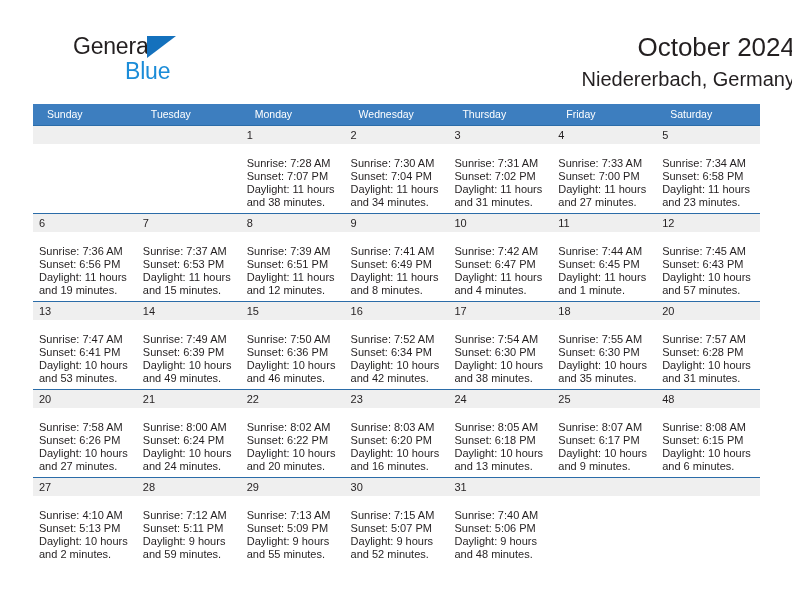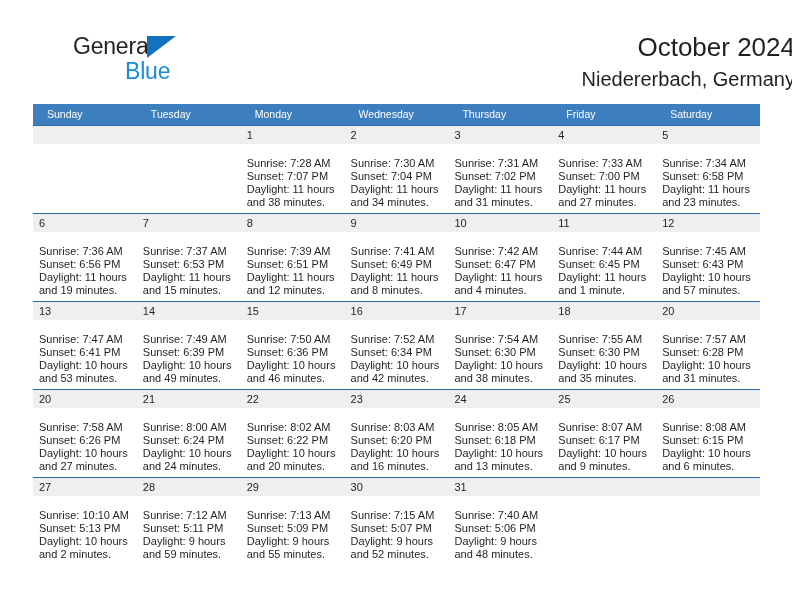--- a/index.html
+++ b/index.html
@@ -412,35 +412,35 @@
       <div class="cell">
         <div class="dnum-band">25</div>
         <div class="body">
           <div>Sunrise: 8:07 AM</div>
           <div>Sunset: 6:17 PM</div>
           <div>Daylight: 10 hours</div>
           <div>and 9 minutes.</div>
         </div>
       </div>
       <div class="cell">
-        <div class="dnum-band">26</div>
+        <div class="dnum-band">48</div>
         <div class="body">
           <div>Sunrise: 8:08 AM</div>
           <div>Sunset: 6:15 PM</div>
           <div>Daylight: 10 hours</div>
           <div>and 6 minutes.</div>
         </div>
       </div>
     </div>
 
     <div class="week last">
       <div class="cell">
         <div class="dnum-band">27</div>
         <div class="body">
-          <div>Sunrise: 10:10 AM</div>
+          <div>Sunrise: 4:10 AM</div>
           <div>Sunset: 5:13 PM</div>
           <div>Daylight: 10 hours</div>
           <div>and 2 minutes.</div>
         </div>
       </div>
       <div class="cell">
         <div class="dnum-band">28</div>
         <div class="body">
           <div>Sunrise: 7:12 AM</div>
           <div>Sunset: 5:11 PM</div>

